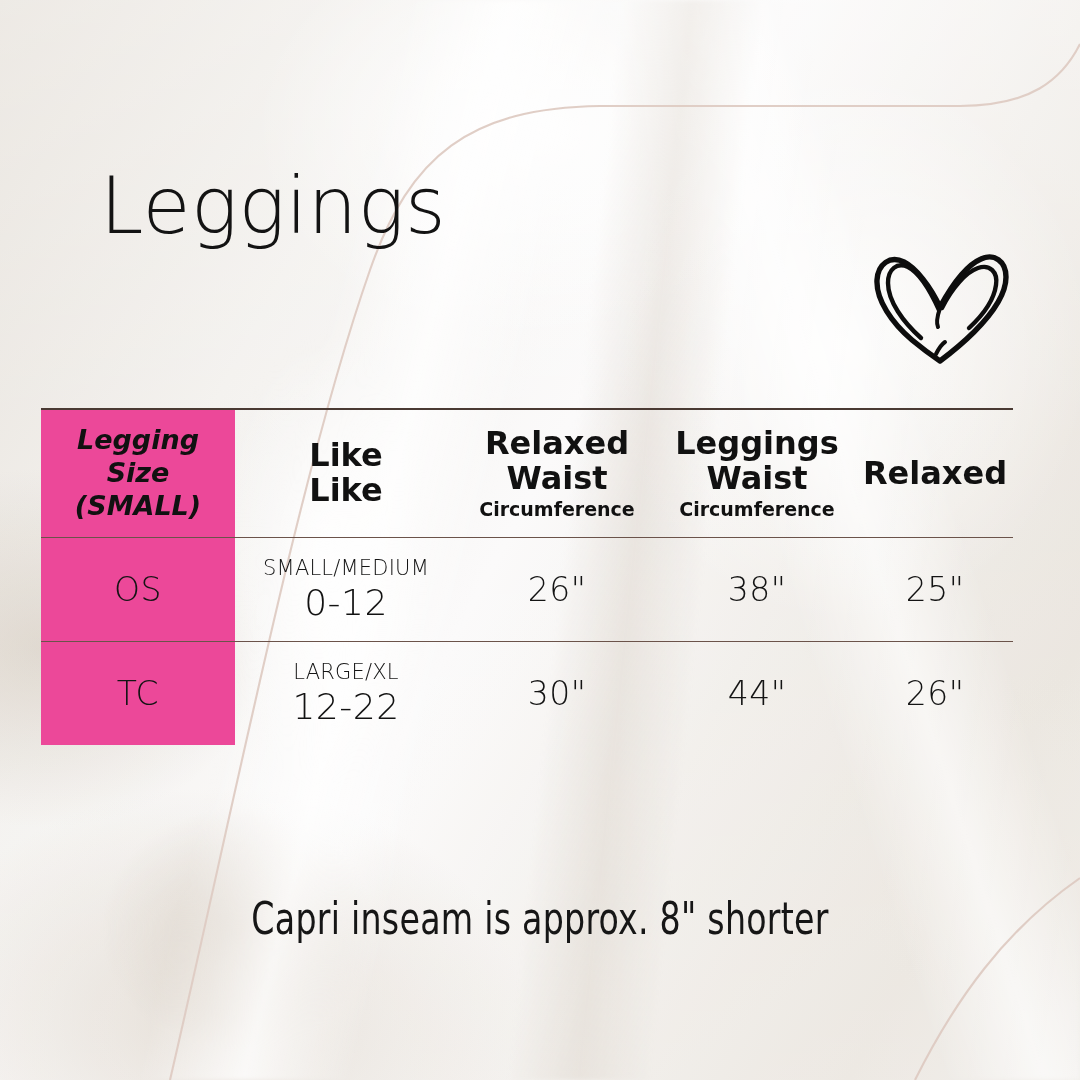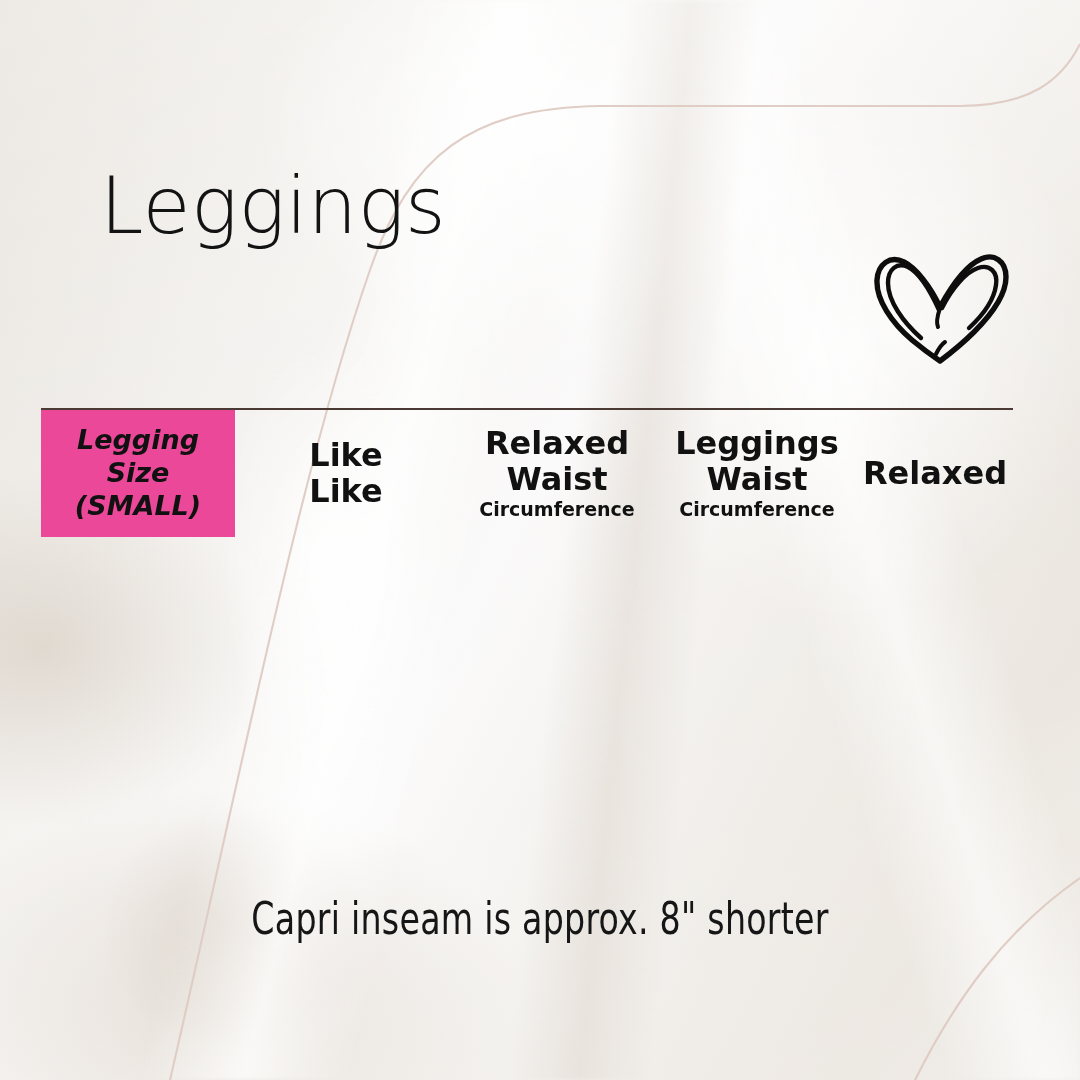--- a/index.html
+++ b/index.html
@@ -249,20 +249,40 @@
           <span>Waist</span>
           <span class="h-sub">Circumference</span>
         </th>
         <th class="h-main">
           <span>Relaxed</span>
         </th>
       </tr>
     </thead>
 
     <tbody>
-
+      <tr class="body-row rule">
+        <td class="col-shade v-size">OS</td>
+        <td>
+          <span class="v-fits-top">SMALL/MEDIUM</span>
+          <span class="v-fits-range">0-12</span>
+        </td>
+        <td class="v-meas">26"</td>
+        <td class="v-meas">38"</td>
+        <td class="v-meas">25"</td>
+      </tr>
+
+      <tr class="body-row rule">
+        <td class="col-shade v-size">TC</td>
+        <td>
+          <span class="v-fits-top">LARGE/XL</span>
+          <span class="v-fits-range">12-22</span>
+        </td>
+        <td class="v-meas">30"</td>
+        <td class="v-meas">44"</td>
+        <td class="v-meas">26"</td>
+      </tr>
 
     </tbody>
   </table>
 
   <div class="footer-note">Capri inseam is approx. 8" shorter</div>
 
 </div>
 
 </body></html>

